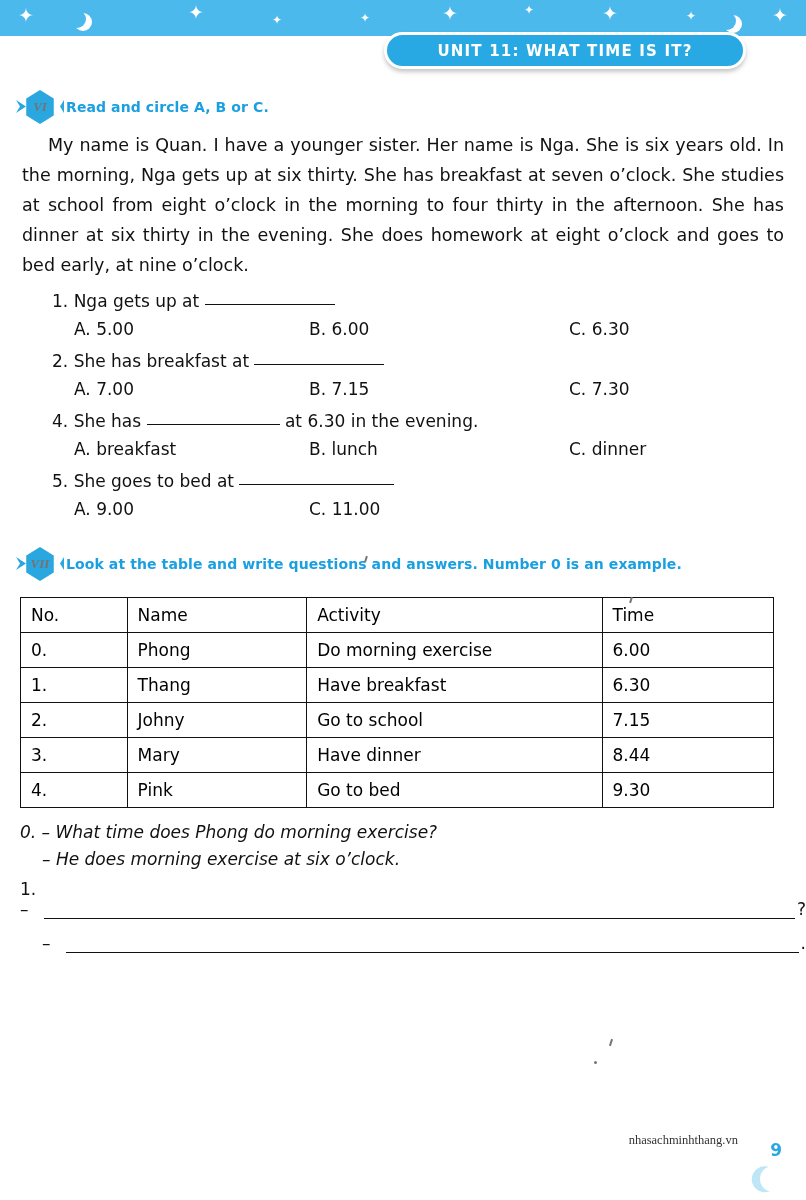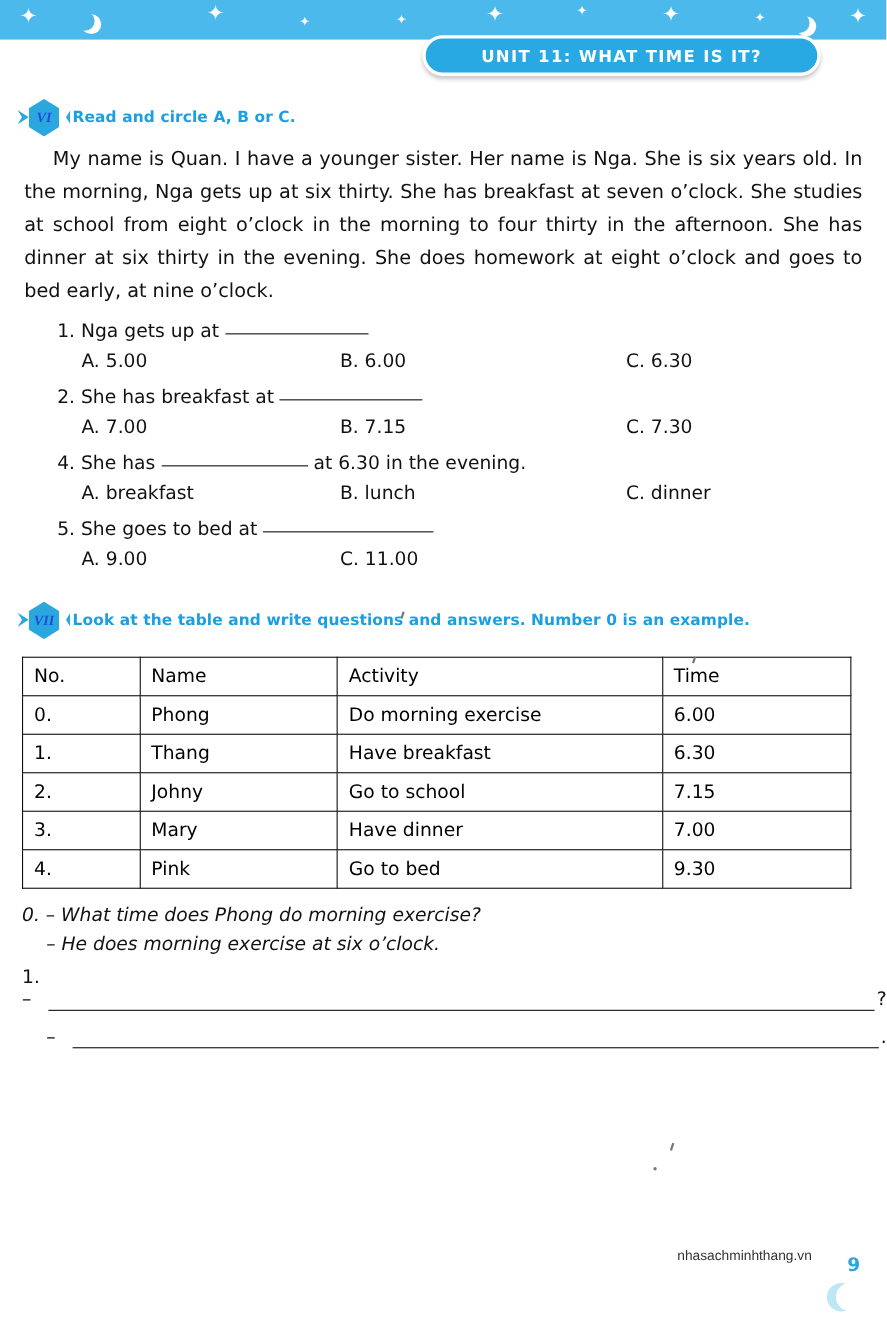--- a/index.html
+++ b/index.html
@@ -80,21 +80,21 @@
     flex: 0 0 32px;
   }
   .hex .shape {
     position: absolute; inset: 0;
     background: #2ba7e0;
     clip-path: polygon(50% 0%, 93% 25%, 93% 75%, 50% 100%, 7% 75%, 7% 25%);
   }
   .hex .num {
     position: absolute; inset: 0;
     display: flex; align-items: center; justify-content: center;
-    color: #1d4ed8; font-weight: bold; font-size: 13px;
+    color: #737373; font-weight: bold; font-size: 13px;
     font-family: "Liberation Serif", serif;
     font-style: italic;
   }
   .hex .barb-l, .hex .barb-r {
     position: absolute;
     top: 10px;
     width: 10px; height: 13px;
     background: #2ba7e0;
   }
   .hex .barb-l { left: -8px; clip-path: polygon(0 0, 100% 50%, 0 100%, 40% 50%); }
@@ -191,21 +191,21 @@
   }
   .blank-line .tail { padding-left: 2px; }
 
   
   .footer-site {
     position: absolute;
     right: 68px;
     bottom: 52px;
     font-size: 12.5px;
     color: #333;
-    font-family: Liberation Sans, sans-serif;
+    font-family: Liberation Serif, serif;
   }
   .page-num {
     position: absolute;
     right: 24px;
     bottom: 40px;
     font-size: 17px;
     color: #2ba7e0;
     font-weight: bold;
     font-family: "DejaVu Sans", sans-serif;
   }
@@ -340,21 +340,21 @@
     <tr>
       <td class="c-no">2.</td>
       <td class="c-name">Johny</td>
       <td class="c-act">Go to school</td>
       <td class="c-time">7.15</td>
     </tr>
     <tr>
       <td class="c-no">3.</td>
       <td class="c-name">Mary</td>
       <td class="c-act">Have dinner</td>
-      <td class="c-time">7.00</td>
+      <td class="c-time">8.44</td>
     </tr>
     <tr>
       <td class="c-no">4.</td>
       <td class="c-name">Pink</td>
       <td class="c-act">Go to bed</td>
       <td class="c-time">9.30</td>
     </tr>
   </tbody>
     </table>
 

